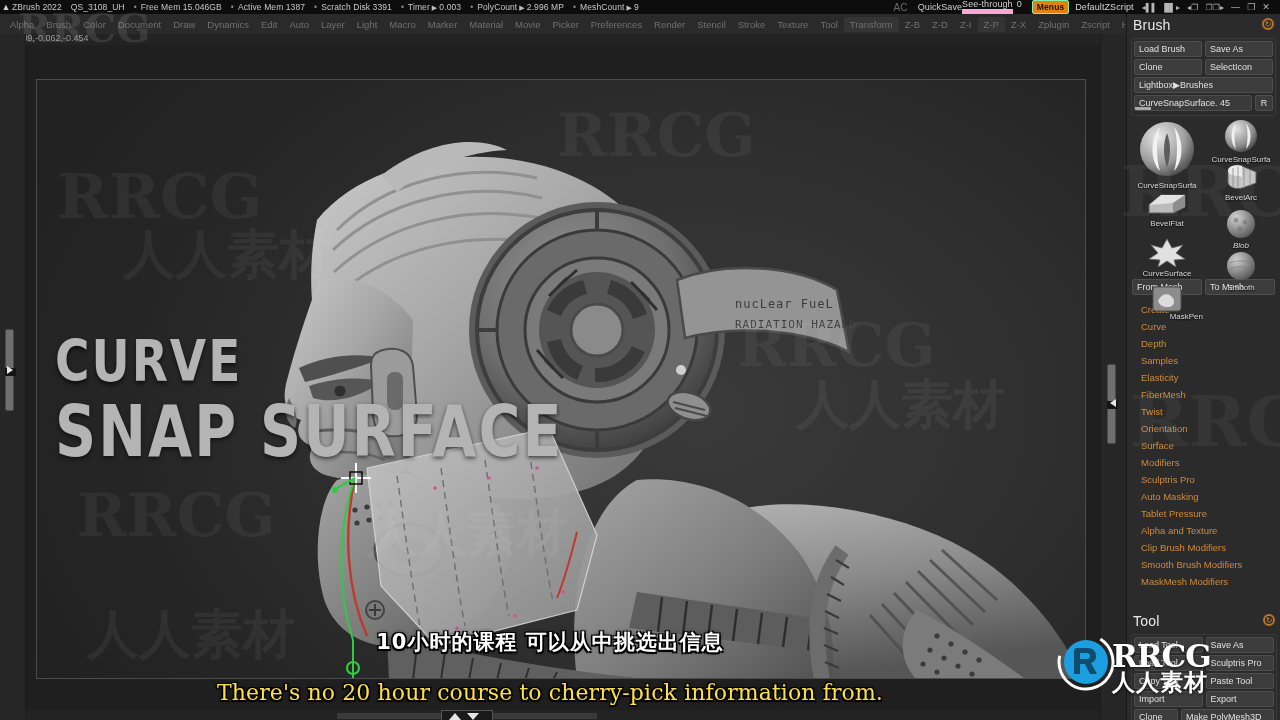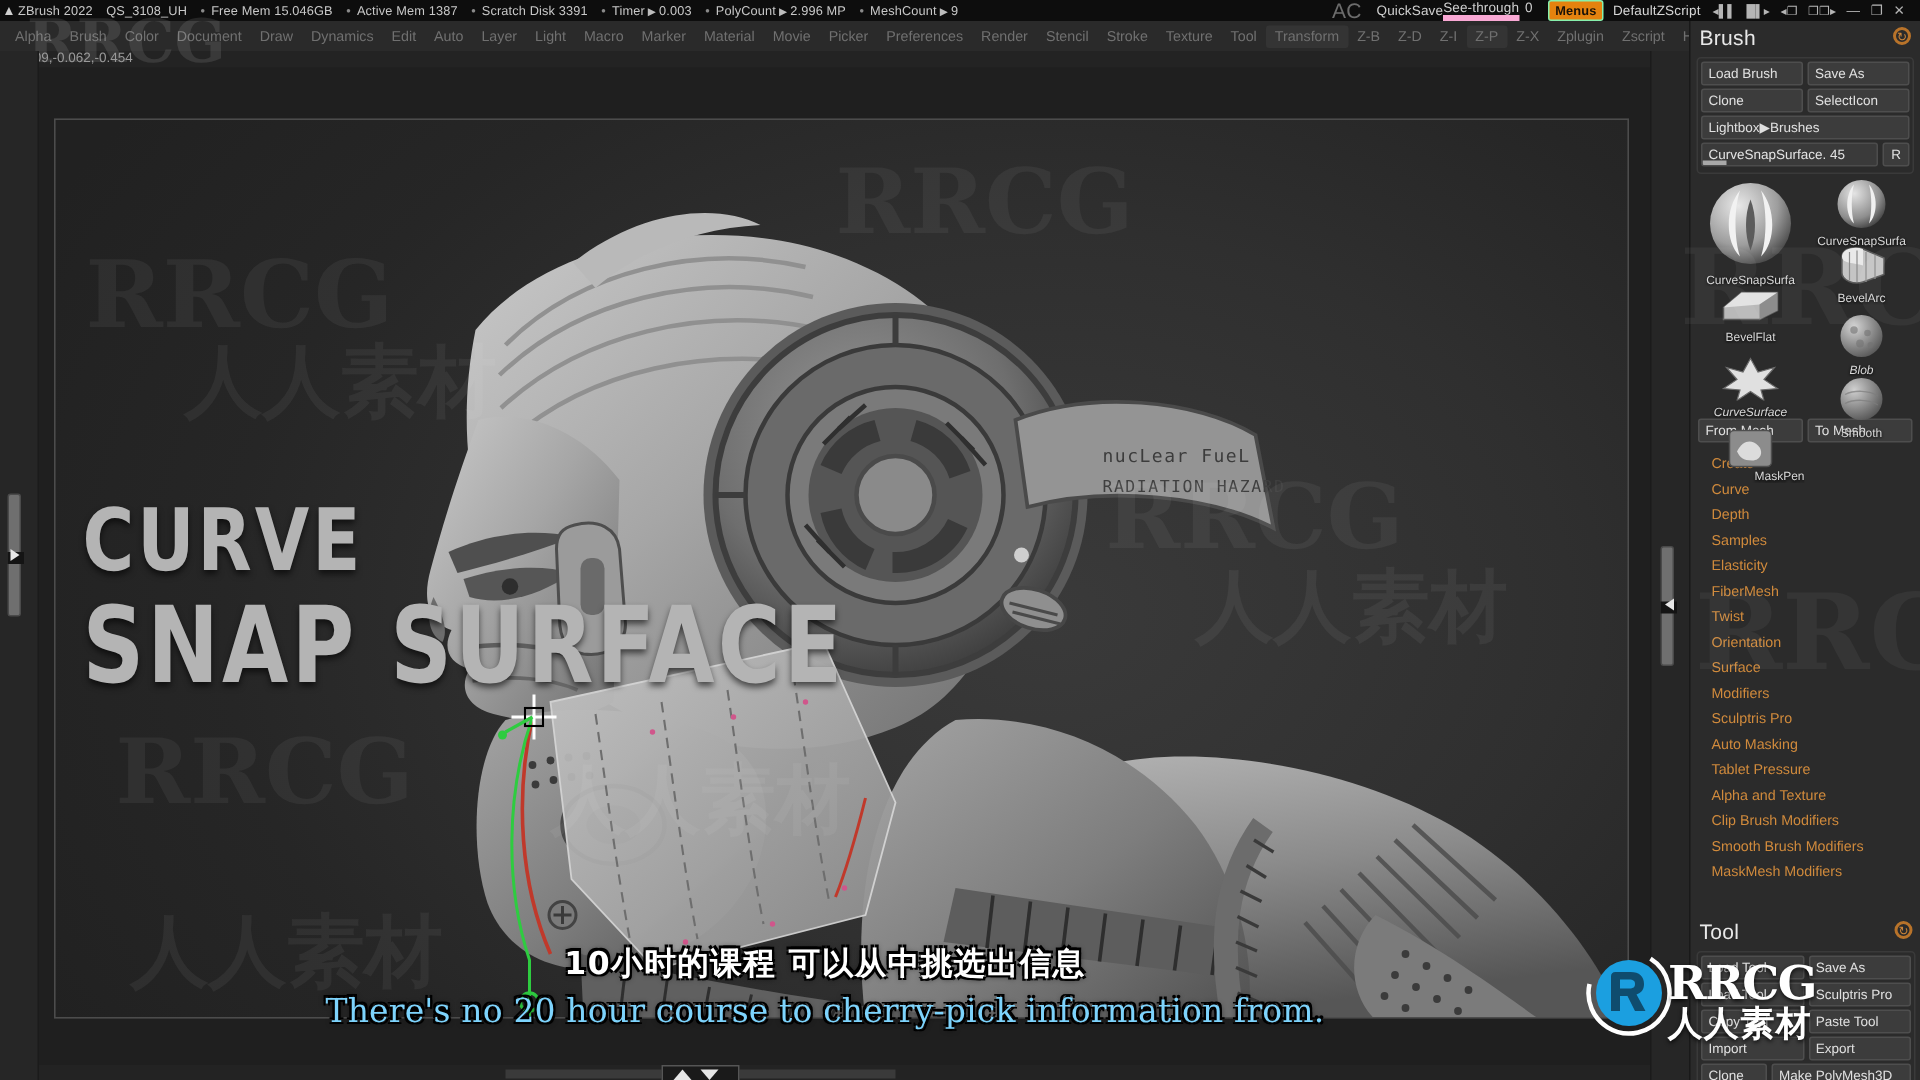--- a/index.html
+++ b/index.html
@@ -9,25 +9,25 @@
 
   
   .statusbar{ position:absolute; left:0; top:0; width:1280px; height:14px;
      background:#0d0d0d; display:flex; align-items:center; color:#c8c8c8;
      font-size:8.5px; letter-spacing:.1px; white-space:nowrap; }
   .statusbar .runner{ width:12px; text-align:center; color:#cfcfcf; font-size:9px; }
   .statusbar .seg{ margin-right:9px; }
   .statusbar .dot{ color:#8a8a8a; margin:0 4px 0 0; }
   .statusbar .arw{ font-size:7px; margin:0 2px; color:#bdbdbd;}
   .sb-right{ margin-left:auto; display:flex; align-items:center; height:14px; padding-right:3px;}
-  .sb-right .ac{ color:#6c6c6c; font-size:14px; margin-right:10px;}
+  .sb-right .ac{ color:#6c6c6c; font-size:10px; margin-right:10px;}
   .sb-right .qs{ color:#cfcfcf; font-size:9px; margin-right:0;}
   .seethru{ position:relative; margin-right:10px; color:#cfcfcf; font-size:9px;
      display:flex; align-items:flex-start; }
-  .seethru .lbl{ border-bottom:5px solid #f9a8d4; padding-bottom:0px;}
+  .seethru .lbl{ border-bottom:7px solid #f9a8d4; padding-bottom:0px;}
   .seethru .val{ margin-left:4px; }
   .seethru .fill{ position:absolute; left:0; bottom:-3px; width:16px; height:2px; background:#d8d8d8;}
   .menus-btn{ background:#e4820e; color:#1a1208; font-size:8.5px; font-weight:bold;
      padding:1px 4px; border-radius:2px; margin-right:6px; border:1px solid #86efac;}
   .dzs{ color:#d6d6d6; font-size:9px; margin-right:8px;}
   .icn{ color:#b5b5b5; font-size:9px; margin-right:7px; display:inline-block; }
   .icn.small{ font-size:8px; }
 
   
   .menubar{ position:absolute; left:0; top:14px; width:1280px; height:20px;
@@ -135,22 +135,22 @@
      pointer-events:none; user-select:none; font-family:"DejaVu Serif", serif; }
   .wm-cn{ font-family:"DejaVu Sans", sans-serif; }
 
   
   .subs{ position:absolute; left:0; top:628px; width:1100px; text-align:center;
      pointer-events:none; }
   .sub-cn{ color:#ffffff; font-size:21px; font-weight:bold;
      font-family:"DejaVu Sans", sans-serif;
      text-shadow: -1.5px -1.5px 0 #000, 1.5px -1.5px 0 #000, -1.5px 1.5px 0 #000,
                   1.5px 1.5px 0 #000, 0 0 4px #000; letter-spacing:1px; }
-  .sub-en{ color:#7dd3fc; font-size:22px; font-family:"DejaVu Serif", serif;
-     margin-top:6px; letter-spacing:.1px;
+  .sub-en{ color:#fde047; font-size:22px; font-family:"DejaVu Serif", serif;
+     margin-top:24px; letter-spacing:.1px;
      text-shadow: -1.5px -1.5px 0 #000, 1.5px -1.5px 0 #000, -1.5px 1.5px 0 #000,
                   1.5px 1.5px 0 #000, 0 0 4px #000; }
 
   
   .logo{ position:absolute; left:1056px; top:632px; width:60px; height:60px; }
   .logo-rrcg{ position:absolute; left:1112px; top:638px; color:#fff; font-size:31px;
      font-weight:bold; font-family:"DejaVu Serif", serif; letter-spacing:-1px;
      text-shadow:0 1px 3px rgba(0,0,0,.8); }
   .logo-cn{ position:absolute; left:1112px; top:667px; color:#fff; font-size:23px;
      font-weight:bold; font-family:"DejaVu Sans", sans-serif; letter-spacing:1px;
@@ -537,21 +537,21 @@
           <div class="tlab">CurveSnapSurfa</div>
         </div>
         <div class="titem" style="height:46px;">
           <svg width="44" height="28" viewBox="0 0 44 28">
             <path d="M4 16 L16 6 L40 6 L40 18 L28 24 L4 24 Z" fill="#b9b9b9" stroke="#5a5a5a"></path>
             <path d="M4 16 L16 6 L40 6 L28 14 Z" fill="#e2e2e2"></path>
             <path d="M28 14 L40 6 L40 18 L28 24 Z" fill="#8d8d8d"></path>
           </svg>
           <div class="tlab">BevelFlat</div>
         </div>
-        <div class="titem" style="height:46px;font-style:italic;">
+        <div class="titem" style="height:46px;">
           <svg width="40" height="30" viewBox="0 0 40 30">
             <path d="M20 2 L25 11 L36 8 L29 16 L38 22 L27 23 L29 30 L20 24 L11 30 L13 23 L2 22 L11 16 L4 8 L15 11 Z" fill="#e0e0e0" stroke="#6a6a6a" stroke-width=".8"></path>
           </svg>
           <div class="tlab">CurveSurface</div>
         </div>
         <div class="titem" style="height:40px;">
           <svg width="34" height="28" viewBox="0 0 34 28">
             <rect x="3" y="2" width="28" height="24" rx="3" fill="#8c8c8c" stroke="#4f4f4f"></rect>
             <path d="M8 16 C12 8 18 8 22 12 C26 16 24 22 18 22 C12 22 10 20 8 16 Z" fill="#dcdcdc"></path>
           </svg>

